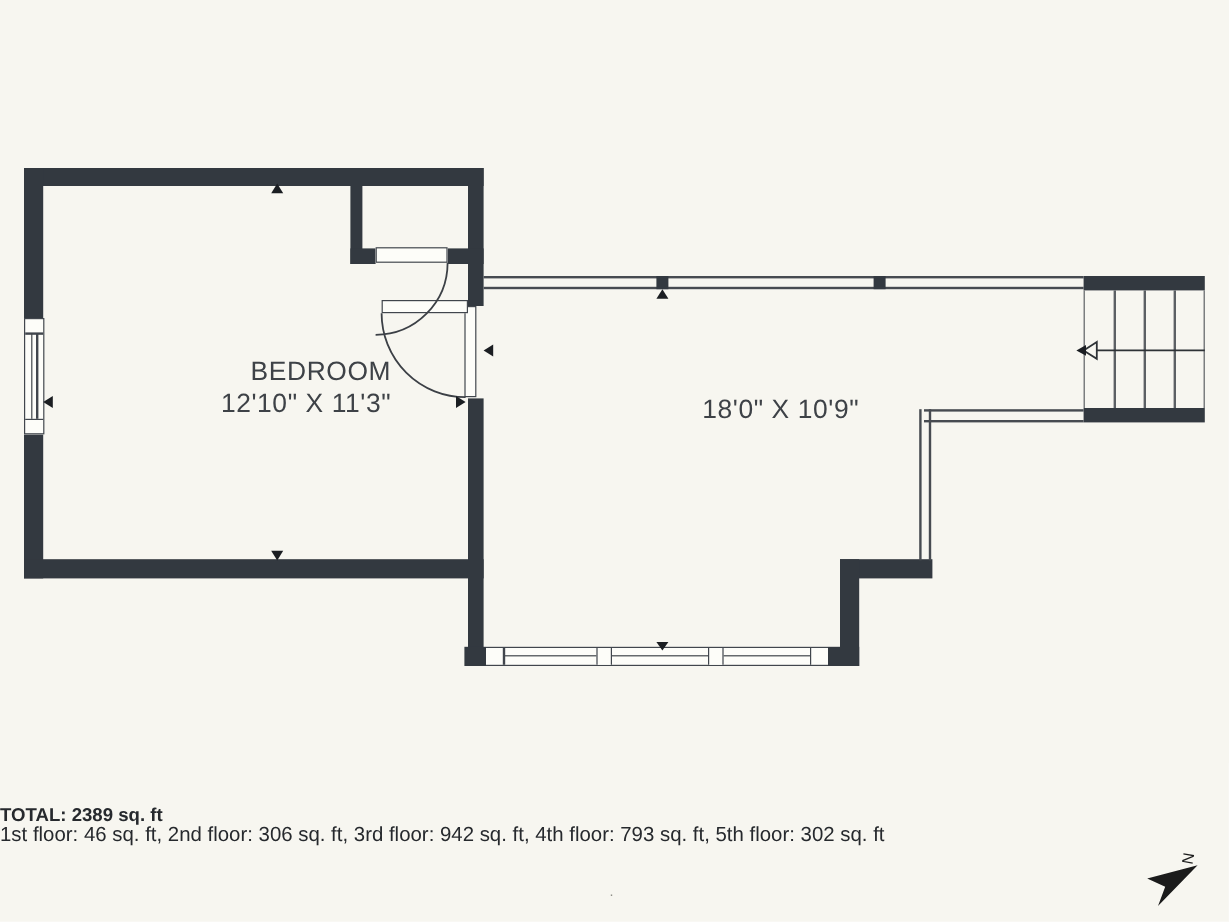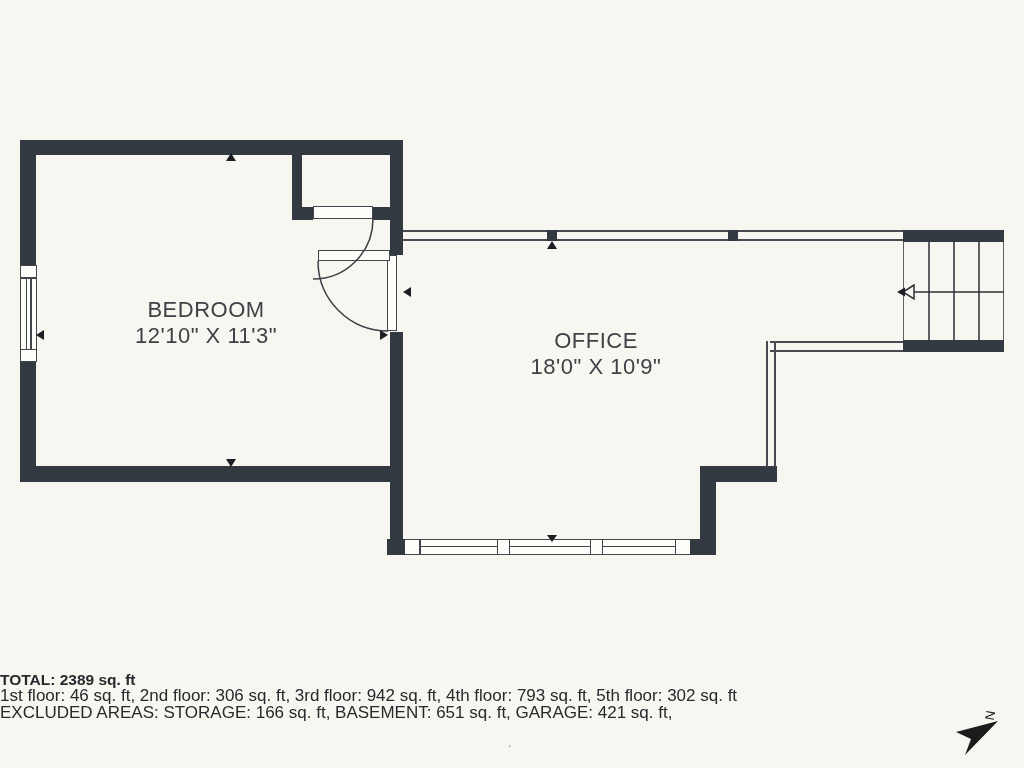--- a/index.html
+++ b/index.html
@@ -19,21 +19,21 @@
   .wall{position:absolute;background:var(--wall);}
   .window{position:absolute;background:#fdfdf9;border:1.5px solid var(--frame);}
   .win-line{position:absolute;background:var(--frame);}
   .rail-h{position:absolute;border-top:2px solid var(--thin_line);border-bottom:2px solid var(--thin_line);}
   .rail-v{position:absolute;border-left:2px solid var(--thin_line);border-right:2px solid var(--thin_line);}
   .post{position:absolute;background:var(--wall);}
   .stairs{position:absolute;border-left:1.5px solid var(--stair_tread);border-right:1.5px solid var(--stair_tread);}
   .tread{position:absolute;top:0;bottom:0;width:1.5px;background:var(--stair_tread);}
   .door-leaf{position:absolute;background:#fdfdf9;border:1.5px solid var(--frame);}
   .overlay{position:absolute;left:0;top:0;pointer-events:none;}
-  .room-label{position:absolute;text-align:center;color:var(--text);letter-spacing:0.5px;}
+  .room-label{position:absolute;text-align:right;color:var(--text);letter-spacing:0.5px;}
   .room-label .name{font-size:22px;line-height:26px;}
   .room-label .dims{font-size:22px;line-height:26px;}
   .summary{position:absolute;left:0;top:671px;width:994px;color:var(--summary_text);}
   .summary .total{font-size:15.5px;font-weight:bold;line-height:17px;}
   .summary .line{font-size:17px;line-height:16.5px;}
   .footnote-dot{position:absolute;left:508px;top:736px;font-size:12px;color:#8f8f88;}
 </style>
 </head>
 <body>
 
@@ -109,24 +109,22 @@
       <polygon points="998,721 956,732 971,739 965,755" fill="#1b1b1b"></polygon>
       <text x="990" y="719" font-size="13" fill="#1b1b1b" transform="rotate(100 992 713)" font-family="Liberation Sans, sans-serif">N</text>
     </g>
   </svg>
 
   <div class="room-label" style="left:86px;top:297px;width:240px;">
     <div class="name">BEDROOM</div>
     <div class="dims">12'10" X 11'3"</div>
   </div>
   <div class="room-label" style="left:476px;top:328px;width:240px;">
-    <div class="name">OFFICE</div>
     <div class="dims">18'0" X 10'9"</div>
   </div>
 
   <div class="summary">
     <div class="total">TOTAL: 2389 sq. ft</div>
     <div class="line">1st floor: 46 sq. ft, 2nd floor: 306 sq. ft, 3rd floor: 942 sq. ft, 4th floor: 793 sq. ft, 5th floor: 302 sq. ft</div>
-    <div class="line">EXCLUDED AREAS: STORAGE: 166 sq. ft, BASEMENT: 651 sq. ft, GARAGE: 421 sq. ft,</div>
   </div>
   <div class="footnote-dot">.</div>
 
 </div>
 
 </body></html>

